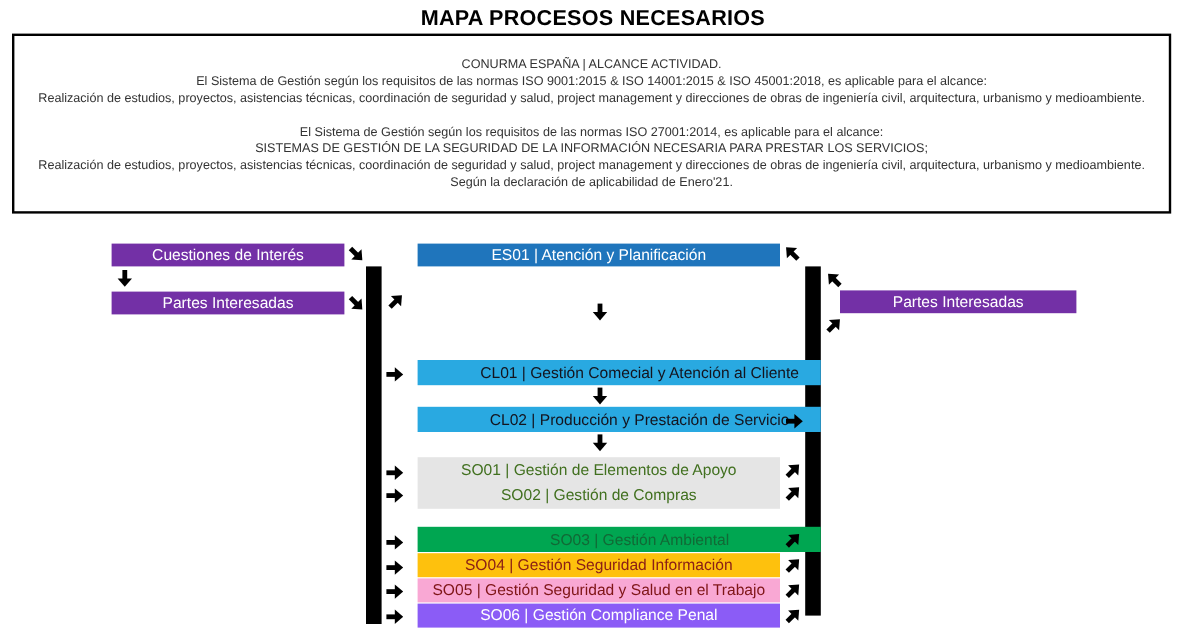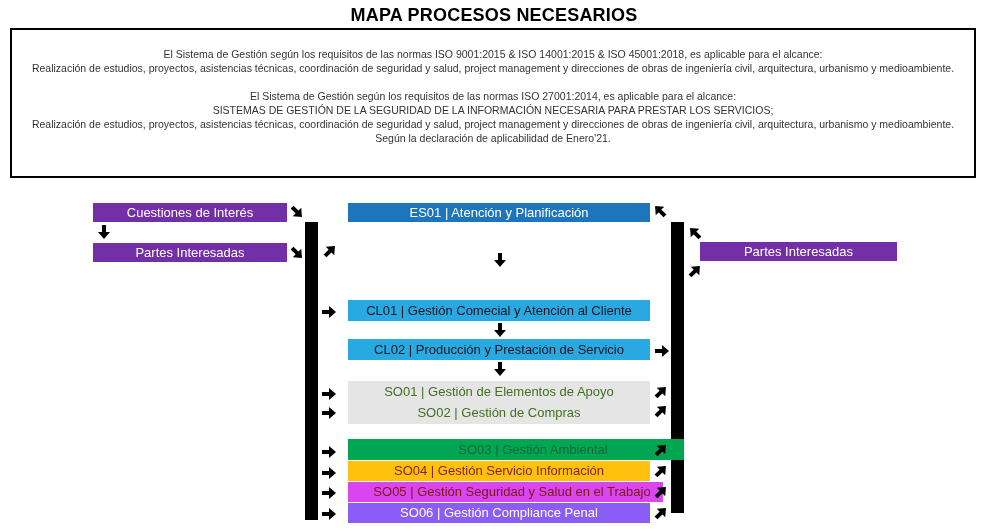--- a/index.html
+++ b/index.html
@@ -20,25 +20,25 @@
     width:100%;text-align:center;font-size:10.5px;color:#333;
     line-height:14px;white-space:nowrap;
   }
   .scope-gap{height:14px;}
   .pbox{
     position:absolute;text-align:center;font-size:13px;
     overflow:hidden;white-space:nowrap;
   }
   .c-purple{background:#7330A6;color:#fff;}
   .c-esblue{background:#1F75BC;color:#fff;}
-  .c-clblue{background:#29A9E1;color:#14141e;}
+  .c-clblue{background:#29A9E1;color:#14141e;padding-left:34px;}
   .c-lgreen{background:#e5e5e5;color:#41701F;}
   .c-green{background:#00A651;color:#116936;padding-left:34px;}
   .c-amber{background:#FEC10D;color:#8B2016;}
-  .c-red{background:#d946ef;color:#7F1517;padding-left:13px;}
+  .c-red{background:#f9a8d4;color:#7F1517;}
   .c-navy{background:#8b5cf6;color:#fff;text-align:center;}
   .bar{position:absolute;width:13px;background:#000;}
   
   .arw{position:absolute;width:16px;height:16px;}
   .arw::before{content:"";position:absolute;left:1px;top:6px;width:8px;height:4px;background:#000;}
   .arw::after{content:"";position:absolute;left:8px;top:2px;width:0;height:0;
     border-left:7px solid #000;border-top:6px solid transparent;border-bottom:6px solid transparent;}
   .d-r{transform:rotate(0deg);}
   .d-d{transform:rotate(90deg);}
   .d-dr{transform:rotate(45deg);}
@@ -47,20 +47,21 @@
 </style>
 </head>
 <body>
 
 <div id="stage">
 
   <div class="title">MAPA PROCESOS NECESARIOS</div>
 
   <div class="scope-box">
     <div class="scope-inner">
+      <div class="scope-line">CONURMA ESPAÑA | ALCANCE ACTIVIDAD.</div>
       <div class="scope-line">El Sistema de Gestión según los requisitos de las normas ISO 9001:2015 &amp; ISO 14001:2015 &amp; ISO 45001:2018, es aplicable para el alcance:</div>
       <div class="scope-line">Realización de estudios, proyectos, asistencias técnicas, coordinación de seguridad y salud, project management y direcciones de obras de ingeniería civil, arquitectura, urbanismo y medioambiente.</div>
       <div class="scope-gap"></div>
       <div class="scope-line">El Sistema de Gestión según los requisitos de las normas ISO 27001:2014, es aplicable para el alcance:</div>
       <div class="scope-line">SISTEMAS DE GESTIÓN DE LA SEGURIDAD DE LA INFORMACIÓN NECESARIA PARA PRESTAR LOS SERVICIOS;</div>
       <div class="scope-line">Realización de estudios, proyectos, asistencias técnicas, coordinación de seguridad y salud, project management y direcciones de obras de ingeniería civil, arquitectura, urbanismo y medioambiente.</div>
       <div class="scope-line">Según la declaración de aplicabilidad de Enero'21.</div>
     </div>
   </div>
 
@@ -96,21 +97,21 @@
     <div>SO02 | Gestión de Compras</div>
   </div>
   <div class="arw d-ur" style="left:653px;top:384px;"></div>
   <div class="arw d-ur" style="left:653px;top:403px;"></div>
 
   <div class="arw d-r" style="left:321px;top:444px;"></div>
   <div class="pbox c-green" style="left:348px;top:439px;width:302px;height:21px;line-height:21px;">SO03 | Gestión Ambiental</div>
   <div class="arw d-ur" style="left:653px;top:442px;"></div>
 
   <div class="arw d-r" style="left:321px;top:465px;"></div>
-  <div class="pbox c-amber" style="left:348px;top:461px;width:302px;height:20px;line-height:20px;">SO04 | Gestión Servicio Información</div>
+  <div class="pbox c-amber" style="left:348px;top:461px;width:302px;height:20px;line-height:20px;">SO04 | Gestión Seguridad Información</div>
   <div class="arw d-ur" style="left:653px;top:463px;"></div>
 
   <div class="arw d-r" style="left:321px;top:485px;"></div>
   <div class="pbox c-red" style="left:348px;top:482px;width:302px;height:20px;line-height:20px;">SO05 | Gestión Seguridad y Salud en el Trabajo</div>
   <div class="arw d-ur" style="left:653px;top:484px;"></div>
 
   <div class="arw d-r" style="left:321px;top:506px;"></div>
   <div class="pbox c-navy" style="left:348px;top:503px;width:302px;height:20px;line-height:20px;">SO06 | Gestión Compliance Penal</div>
   <div class="arw d-ur" style="left:653px;top:505px;"></div>
 

